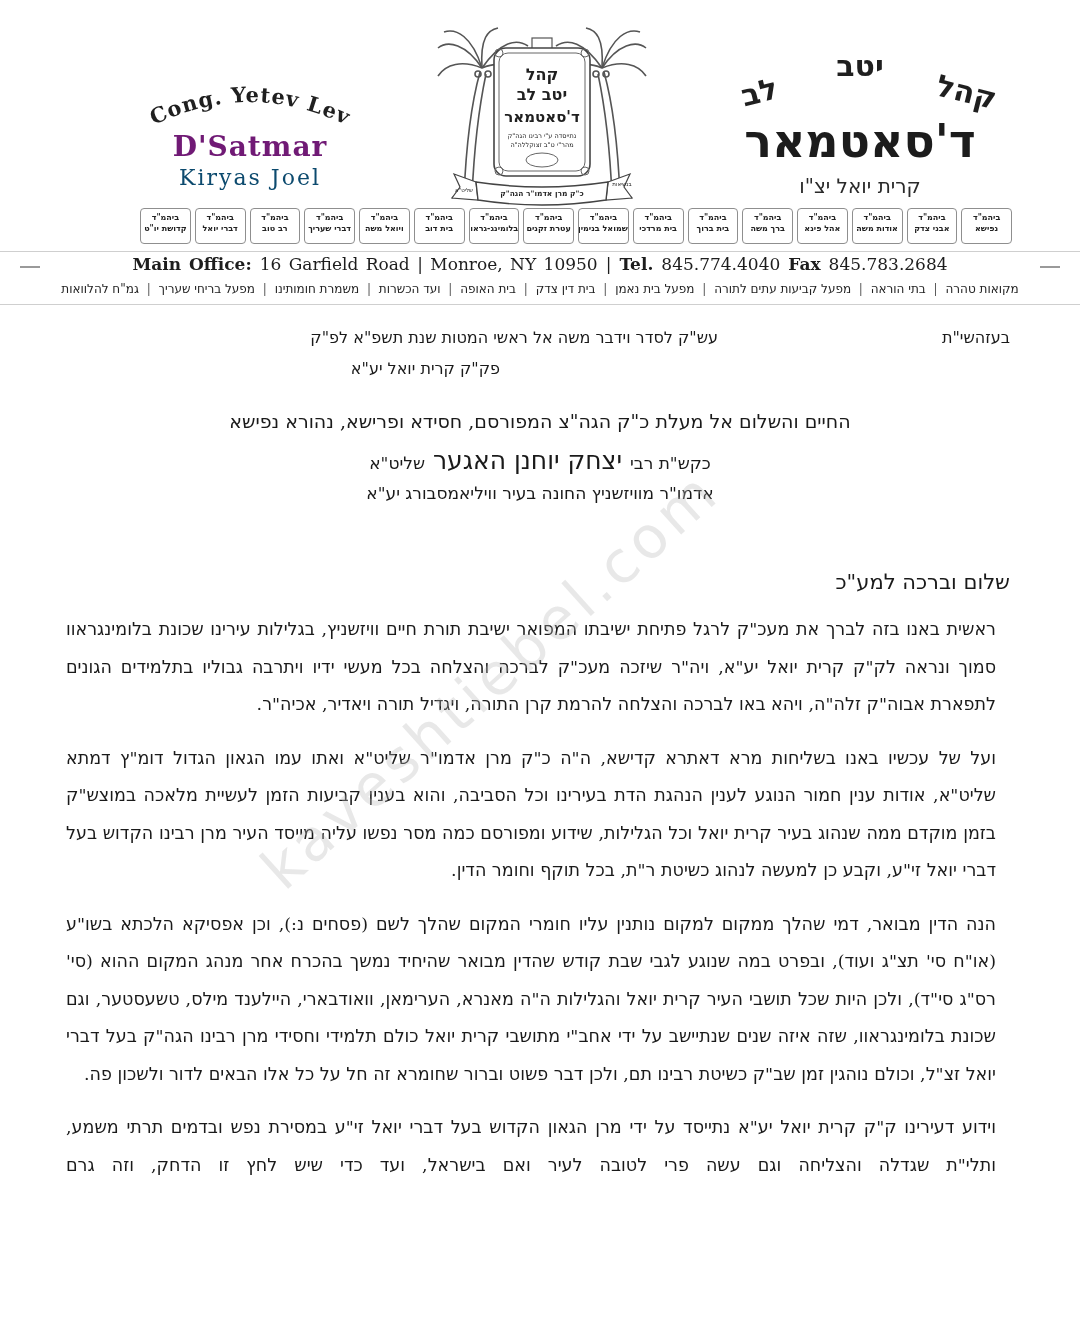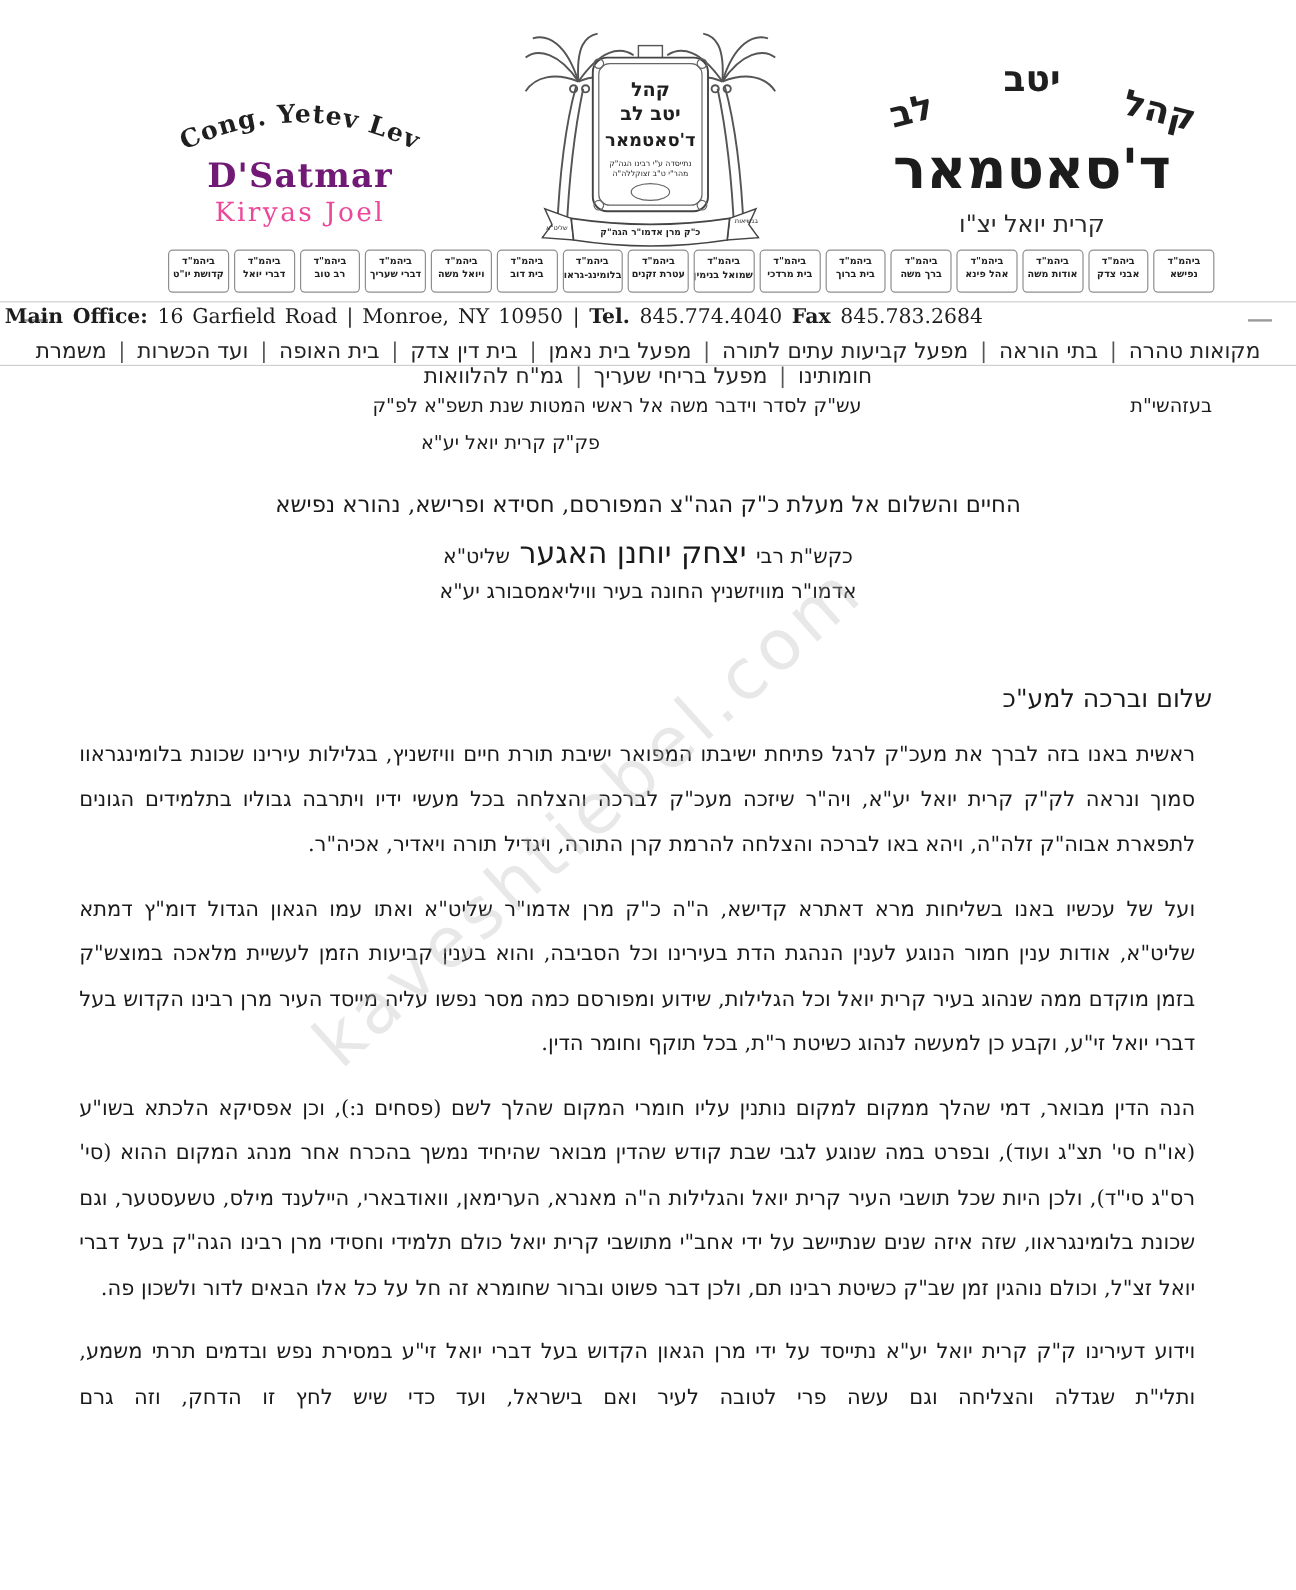--- a/index.html
+++ b/index.html
@@ -3,37 +3,37 @@
 <meta charset="utf-8">
 <style>
   html,body{margin:0;padding:0;background:#ffffff;}
   #page{position:relative;width:1080px;height:1325px;background:#fff;margin:0 auto;overflow:hidden;
         font-family:"DejaVu Serif","DejaVu Sans",serif;color:#1a1a1a;}
   .abs{position:absolute;}
   .heb{direction:rtl;}
   
   .logo-left{left:130px;top:72px;width:240px;text-align:center;}
   .logo-left .name{font-size:28px;font-weight:bold;letter-spacing:1px;margin-top:-6px;color:#701a75;}
-  .logo-left .sub{font-size:22px;letter-spacing:2px;margin-top:2px;color:#ec4899;}
+  .logo-left .sub{font-size:22px;letter-spacing:2px;margin-top:2px;color:#0c4a6e;}
   .logo-right{left:710px;top:44px;width:300px;text-align:center;}
   .logo-right .name{font-size:46px;font-weight:bold;margin-top:-8px;color:#1c1c1c;}
   .logo-right .sub{font-size:20px;margin-top:6px;color:#2a2a2a;}
   .emblem{left:436px;top:26px;width:212px;height:186px;}
   
   .shul-row{left:140px;top:208px;width:872px;height:36px;display:flex;direction:rtl;gap:4px;}
   .shul-box{flex:1 1 0;border:1px solid #8f8f8f;border-radius:4px;font-family:"DejaVu Sans",sans-serif;
             font-size:8px;font-weight:bold;text-align:center;padding-top:3px;line-height:1.4;
             color:#222;white-space:nowrap;overflow:hidden;background:#fff;}
   
   .rule{left:0;width:1080px;height:1px;background:#cfcfcf;}
   .edge-dash{width:20px;height:2px;background:#9a9a9a;top:266px;}
-  .main-office{top:254px;left:0;width:100%;font-size:17px;color:#1d1d1d;word-spacing:2px;}
+  .main-office{top:254px;left:0;width:100%;text-align:center;font-size:17px;color:#1d1d1d;word-spacing:2px;}
   .main-office .b{font-weight:bold;}
   .main-office span{margin:0 4px;}
-  .departments{top:282px;left:0;width:100%;text-align:center;font-size:18px;color:#222;}
+  .departments{top:282px;left:0;width:100%;text-align:center;font-size:12px;color:#222;}
   .departments span + span::before{content:" | ";color:#555;margin:0 4px;}
   
   .bsd{top:328px;right:70px;font-size:16px;}
   .date-line{top:328px;right:362px;font-size:16px;}
   .place-line{top:359px;right:580px;font-size:16px;}
   
   .addressee{top:410px;left:0;width:100%;text-align:center;}
   .addressee .a1{font-size:19px;margin-bottom:14px;}
   .addressee .a2{font-size:19px;margin-bottom:11px;}
   .addressee .a3{font-size:17px;margin-bottom:8px;}

